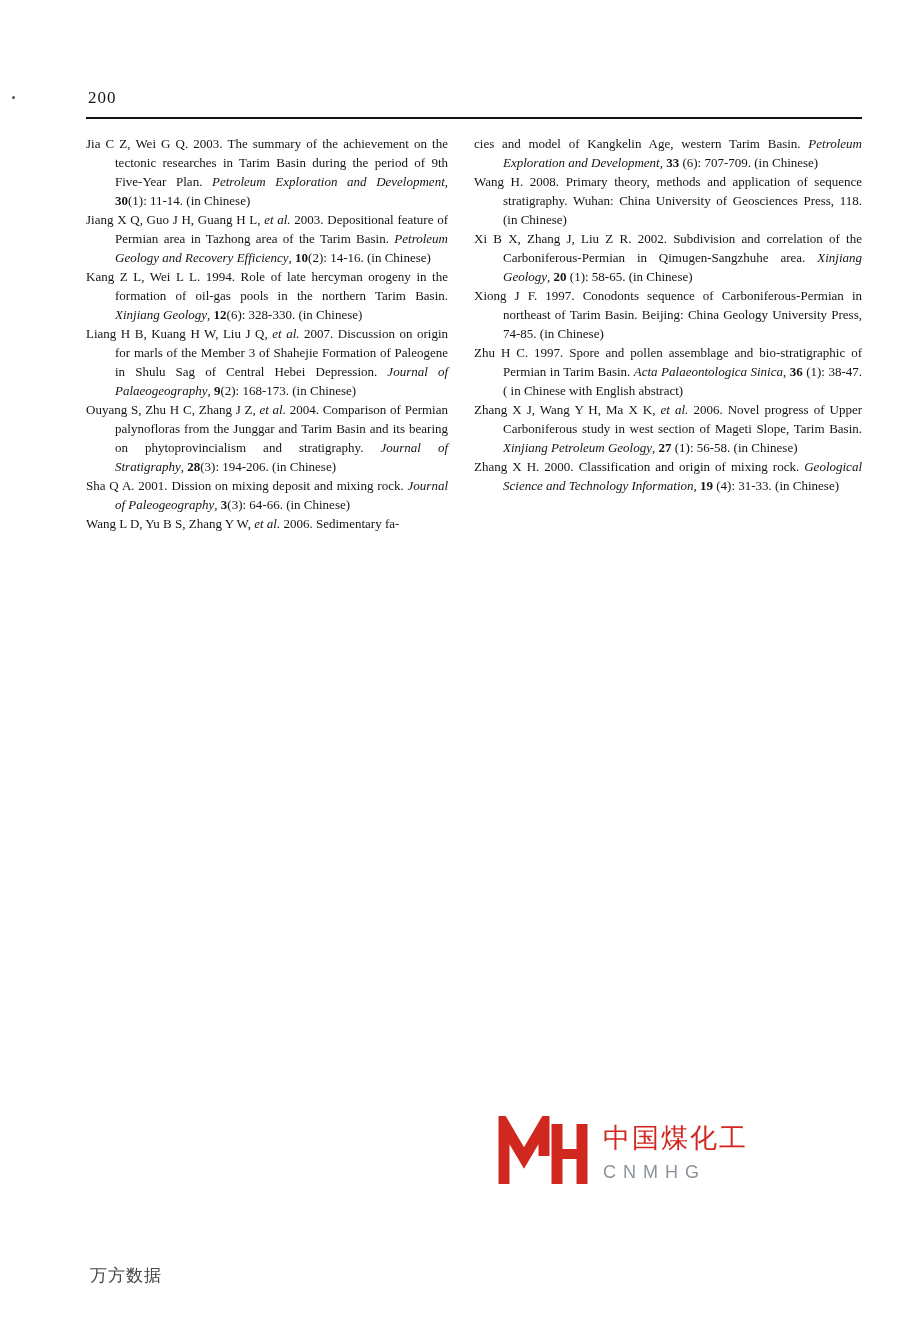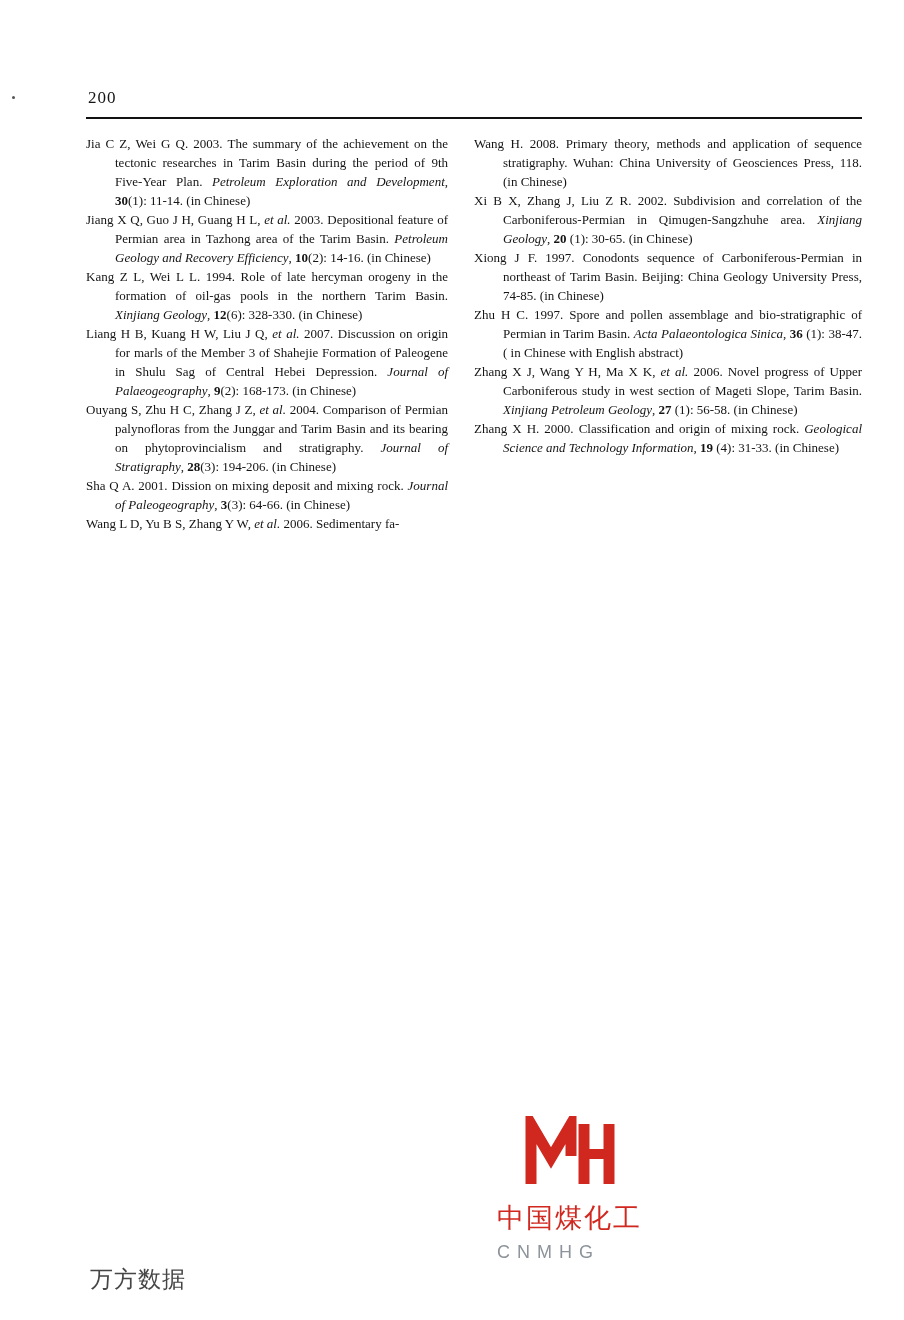--- a/index.html
+++ b/index.html
@@ -40,37 +40,37 @@
     text-align: justify;
   }
   .col-left  { width: 362px; }
   .col-right { width: 388px; }
   .ref { padding-left: 29px; text-indent: -29px; margin: 0; }
   .seg-italic { font-style: italic; }
   .seg-bold { font-weight: bold; }
 
   .logo {
     position: absolute; left: 497px; top: 1116px;
-    display: flex; align-items: center; gap: 14px; flex-direction: column;
+    display: flex; align-items: center; gap: 14px;
   }
   .logo-mark { display: block; }
   .logo-text { display: flex; flex-direction: column; justify-content: center; }
   .logo-cn {
     font-family: "Liberation Sans", sans-serif;
     font-size: 27px; letter-spacing: 2px; font-weight: 500;
   }
   .logo-en {
     font-family: "Liberation Sans", sans-serif;
     font-size: 18px; letter-spacing: 7px; margin-top: 6px;
   }
 
   .watermark {
     position: absolute; left: 90px; top: 1264px;
     font-family: "Liberation Sans", sans-serif;
-    font-size: 23px; color: #454545; letter-spacing: 1px;
+    font-size: 17px; color: #454545; letter-spacing: 1px;
   }
 </style>
 </head>
 <body>
 
 <div class="page">
 
   <span class="scan-speck"></span>
 
   <div class="header">
@@ -83,22 +83,23 @@
     <div class="col col-left" id="col-left">
         <p class="ref"><span class="seg-normal">Jia C Z, Wei G Q. 2003. The summary of the achievement on the tectonic researches in Tarim Basin during the period of 9th Five-Year Plan. </span><span class="seg-italic">Petroleum Exploration and Development</span><span class="seg-normal">, </span><span class="seg-bold">30</span><span class="seg-normal">(1): 11-14. (in Chinese)</span></p>
         <p class="ref"><span class="seg-normal">Jiang X Q, Guo J H, Guang H L, </span><span class="seg-italic">et al.</span><span class="seg-normal"> 2003. Depositional feature of Permian area in Tazhong area of the Tarim Basin. </span><span class="seg-italic">Petroleum Geology and Recovery Efficiency</span><span class="seg-normal">, </span><span class="seg-bold">10</span><span class="seg-normal">(2): 14-16. (in Chinese)</span></p>
         <p class="ref"><span class="seg-normal">Kang Z L, Wei L L. 1994. Role of late hercyman orogeny in the formation of oil-gas pools in the northern Tarim Basin. </span><span class="seg-italic">Xinjiang Geology</span><span class="seg-normal">, </span><span class="seg-bold">12</span><span class="seg-normal">(6): 328-330. (in Chinese)</span></p>
         <p class="ref"><span class="seg-normal">Liang H B, Kuang H W, Liu J Q, </span><span class="seg-italic">et al.</span><span class="seg-normal"> 2007. Discussion on origin for marls of the Member 3 of Shahejie Formation of Paleogene in Shulu Sag of Central Hebei Depression. </span><span class="seg-italic">Journal of Palaeogeography</span><span class="seg-normal">, </span><span class="seg-bold">9</span><span class="seg-normal">(2): 168-173. (in Chinese)</span></p>
         <p class="ref"><span class="seg-normal">Ouyang S, Zhu H C, Zhang J Z, </span><span class="seg-italic">et al.</span><span class="seg-normal"> 2004. Comparison of Permian palynofloras from the Junggar and Tarim Basin and its bearing on phytoprovincialism and stratigraphy. </span><span class="seg-italic">Journal of Stratigraphy</span><span class="seg-normal">, </span><span class="seg-bold">28</span><span class="seg-normal">(3): 194-206. (in Chinese)</span></p>
         <p class="ref"><span class="seg-normal">Sha Q A. 2001. Dission on mixing deposit and mixing rock. </span><span class="seg-italic">Journal of Paleogeography</span><span class="seg-normal">, </span><span class="seg-bold">3</span><span class="seg-normal">(3): 64-66. (in Chinese)</span></p>
         <p class="ref"><span class="seg-normal">Wang L D, Yu B S, Zhang Y W, </span><span class="seg-italic">et al.</span><span class="seg-normal"> 2006. Sedimentary fa-</span></p>
       </div>
     <div class="col col-right" id="col-right">
+        <p class="ref"><span class="seg-normal">cies and model of Kangkelin Age, western Tarim Basin. </span><span class="seg-italic">Petroleum Exploration and Development</span><span class="seg-normal">, </span><span class="seg-bold">33</span><span class="seg-normal"> (6): 707-709. (in Chinese)</span></p>
         <p class="ref"><span class="seg-normal">Wang H. 2008. Primary theory, methods and application of sequence stratigraphy. Wuhan: China University of Geosciences Press, 118. (in Chinese)</span></p>
-        <p class="ref"><span class="seg-normal">Xi B X, Zhang J, Liu Z R. 2002. Subdivision and correlation of the Carboniferous-Permian in Qimugen-Sangzhuhe area. </span><span class="seg-italic">Xinjiang Geology</span><span class="seg-normal">, </span><span class="seg-bold">20</span><span class="seg-normal"> (1): 30-65. (in Chinese)</span></p>
+        <p class="ref"><span class="seg-normal">Xi B X, Zhang J, Liu Z R. 2002. Subdivision and correlation of the Carboniferous-Permian in Qimugen-Sangzhuhe area. </span><span class="seg-italic">Xinjiang Geology</span><span class="seg-normal">, </span><span class="seg-bold">20</span><span class="seg-normal"> (1): 58-65. (in Chinese)</span></p>
         <p class="ref"><span class="seg-normal">Xiong J F. 1997. Conodonts sequence of Carboniferous-Permian in northeast of Tarim Basin. Beijing: China Geology University Press, 74-85. (in Chinese)</span></p>
         <p class="ref"><span class="seg-normal">Zhu H C. 1997. Spore and pollen assemblage and bio-stratigraphic of Permian in Tarim Basin. </span><span class="seg-italic">Acta Palaeontologica Sinica</span><span class="seg-normal">, </span><span class="seg-bold">36</span><span class="seg-normal"> (1): 38-47. ( in Chinese with English abstract)</span></p>
         <p class="ref"><span class="seg-normal">Zhang X J, Wang Y H, Ma X K, </span><span class="seg-italic">et al.</span><span class="seg-normal"> 2006. Novel progress of Upper Carboniferous study in west section of Mageti Slope, Tarim Basin. </span><span class="seg-italic">Xinjiang Petroleum Geology</span><span class="seg-normal">, </span><span class="seg-bold">27</span><span class="seg-normal"> (1): 56-58. (in Chinese)</span></p>
         <p class="ref"><span class="seg-normal">Zhang X H. 2000. Classification and origin of mixing rock. </span><span class="seg-italic">Geological Science and Technology Information</span><span class="seg-normal">, </span><span class="seg-bold">19</span><span class="seg-normal"> (4): 31-33. (in Chinese)</span></p>
       </div>
   </div>
 
   <div class="logo">
     <svg class="logo-mark" width="92" height="70" viewBox="0 0 92 70" id="logo-svg">
       <path d="M7 68 L7 8 L27 42 L47 8 L47 40" fill="none" stroke-width="11" stroke-linecap="butt" stroke-linejoin="miter" stroke="#d0281f"></path>

